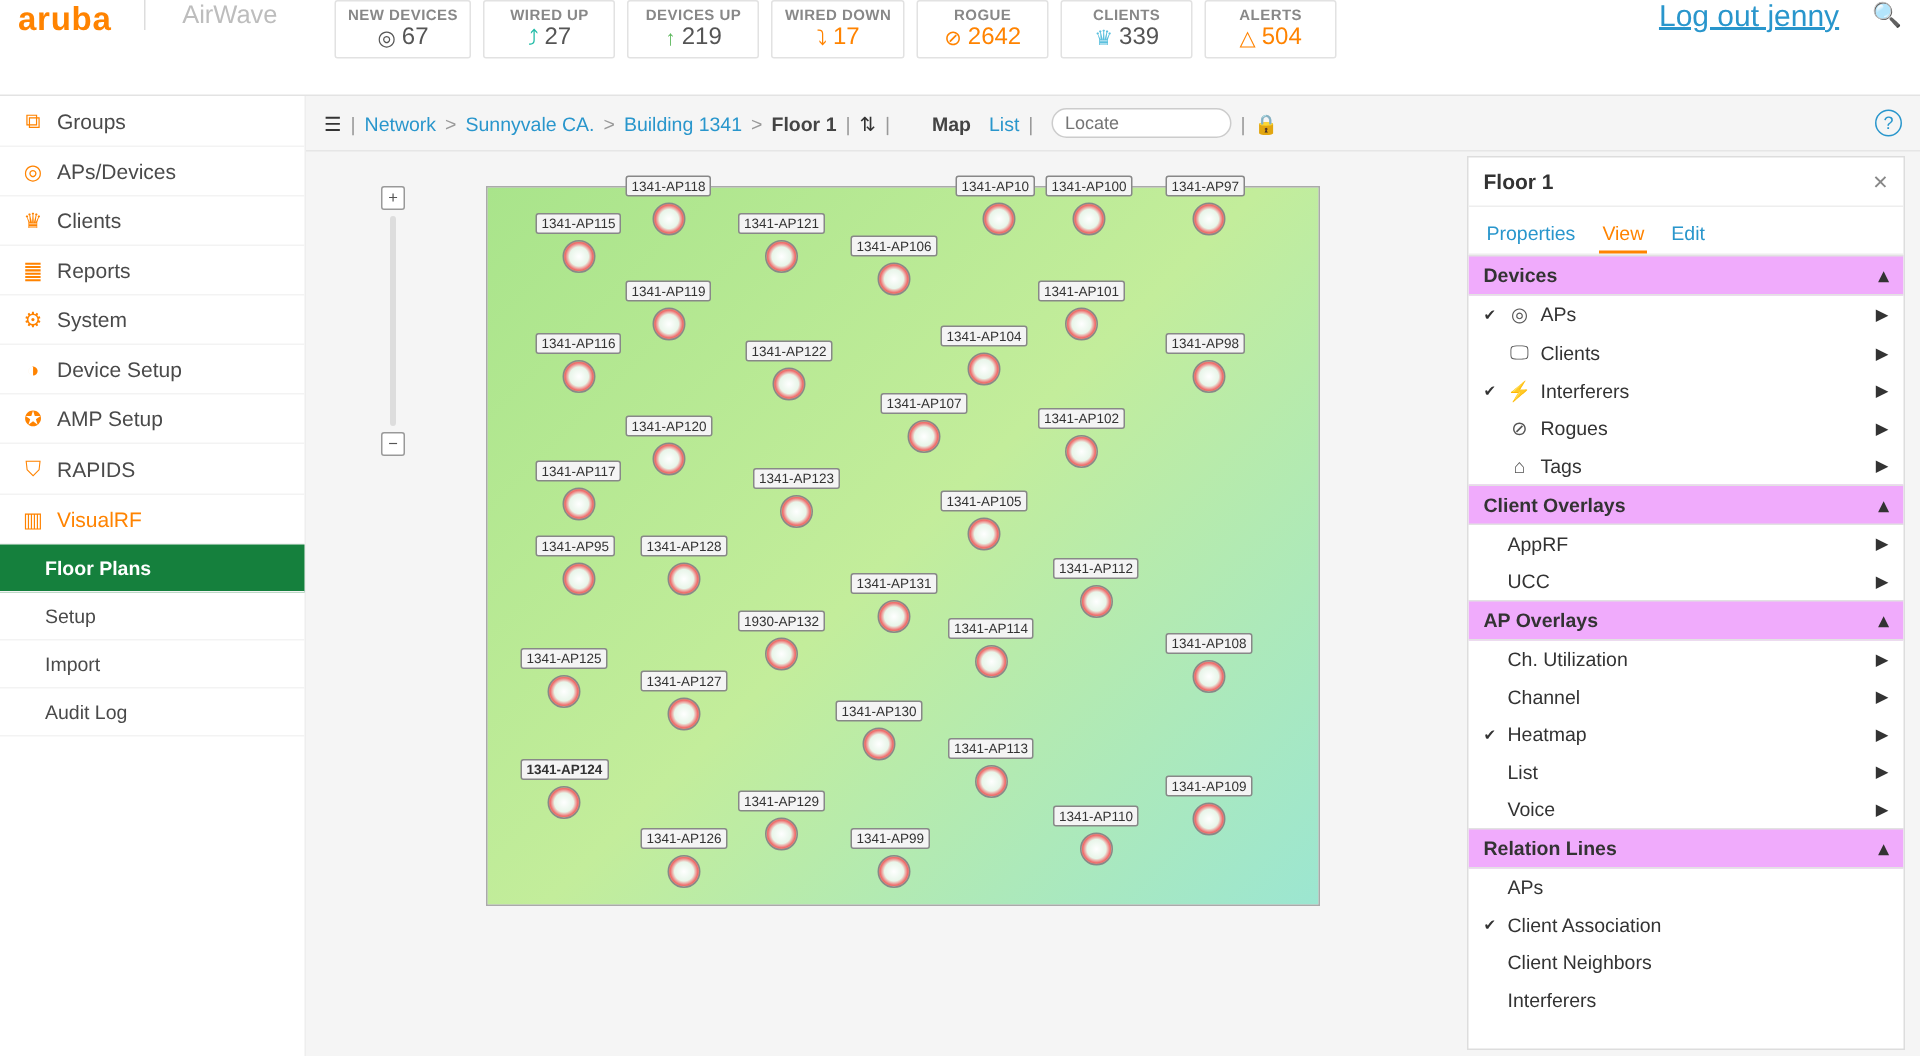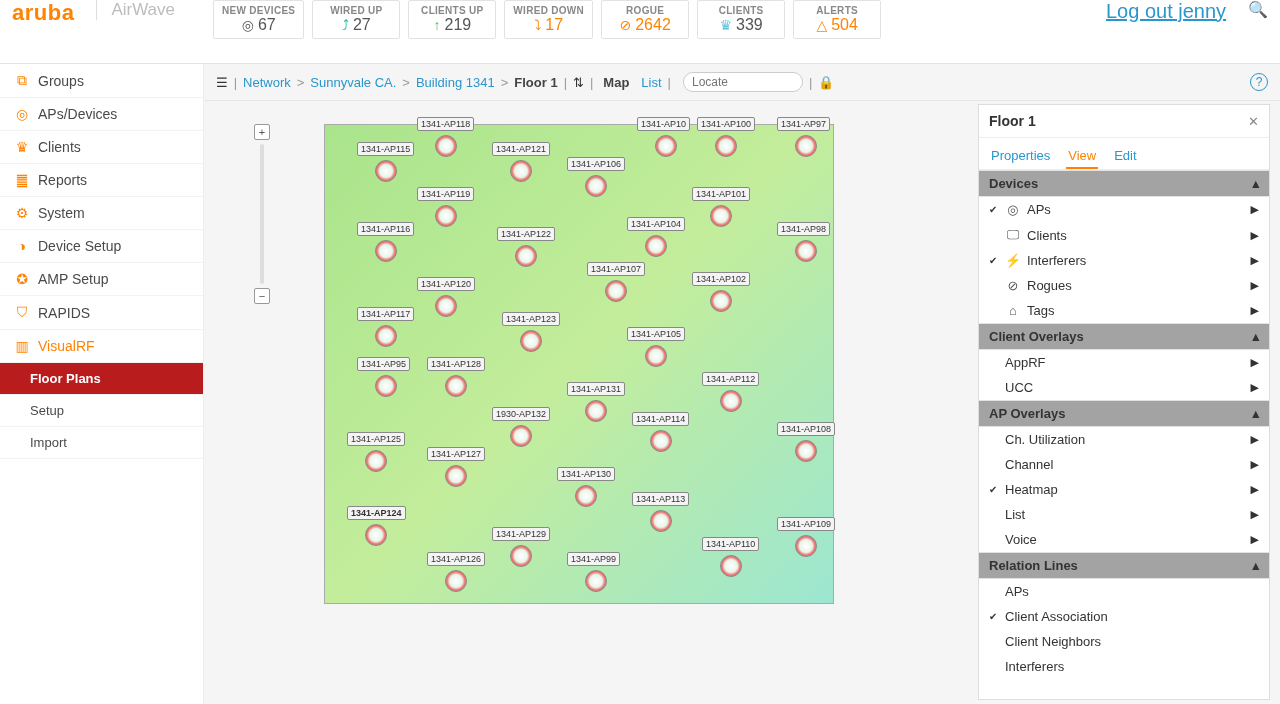--- a/index.html
+++ b/index.html
@@ -1,63 +1,63 @@
 <!DOCTYPE html>
 <html><head>
 <meta charset="utf-8">
 <style>
 *{box-sizing:border-box;margin:0;padding:0;font-family:"Segoe UI",Arial,sans-serif}
 body{background:#fff;color:#333;font-size:13px}
 .topbar{display:flex;align-items:flex-start;height:64px;border-bottom:1px solid #e3e3e3;padding:0 12px;gap:8px}
 .logo{color:#ff8300;font-size:22px;font-weight:600;letter-spacing:.5px}
-.app-name{color:#bdbdbd;font-size:17px;margin-left:14px;padding-left:14px;border-left:1px solid #ddd}
+.app-name{color:#bdbdbd;font-size:17px;margin-left:14px;padding-left:24px;border-left:1px solid #ddd}
 .stats{display:flex;gap:8px;margin-left:30px}
 .stat{border:1px solid #e2e2e2;border-radius:2px;min-width:88px;text-align:center;padding:4px 8px}
 .stat-title{font-size:10px;font-weight:700;color:#888;letter-spacing:.3px}
 .stat-val{font-size:16px;color:#555;display:flex;align-items:center;justify-content:center;gap:4px}
 .stat-val.orange{color:#ff8300}
 .stat-val.teal .ic{color:#1fbba6}
 .stat-val.green .ic{color:#5cb85c}
 .stat-val.blue .ic{color:#5bc0de}
 .ic{font-size:14px}
 .logout{margin-left:auto;color:#2996cc;font-size:20px}
 .search-top{margin-left:14px;color:#666;font-size:16px}
 .app{display:flex;height:calc(100vh - 48px)}
 .sidebar{width:204px;border-right:1px solid #eee;background:#fff}
 .nav li{list-style:none}
 .nav a{display:flex;align-items:center;gap:8px;padding:8px 14px;color:#4a4a4a;text-decoration:none;font-size:14px;border-bottom:1px solid #f3f3f3}
 .nav a .nvic{width:16px;text-align:center;color:#ff8300}
 .nav a.vrf{color:#ff8300}
-.sub .act{background:#b91c1c;color:#fff;font-weight:600;position:relative;padding-left:30px}
+.sub .act{background:#15803d;color:#fff;font-weight:600;position:relative;padding-left:30px}
 .sub a{padding-left:30px;font-size:13px}
 .main{flex:1;background:#f5f5f5;position:relative;overflow:hidden}
 .crumbbar{display:flex;align-items:center;gap:6px;background:#f5f5f5;padding:8px 12px;font-size:13px;border-bottom:1px solid #e6e6e6}
 .crumbbar a{color:#2996cc;text-decoration:none}
 .crumbbar .sep{color:#999}
 .crumbbar .cur{color:#444;font-weight:600}
-.crumbbar .mode{color:#444;font-weight:700;margin-left:4px}
+.crumbbar .mode{color:#444;font-weight:700;margin-left:22px}
 .crumbbar .mode2{color:#2996cc;margin-left:6px}
 .loc-search{border:1px solid #ccc;border-radius:10px;padding:2px 8px;font-size:12px;width:120px;margin-left:6px}
 .help{margin-left:auto;width:18px;height:18px;border:1px solid #2996cc;border-radius:50%;text-align:center;color:#2996cc;font-size:12px;line-height:16px}
 .canvas-wrap{position:absolute;top:40px;left:0;right:302px;bottom:0;overflow:hidden}
 .zoom{position:absolute;left:50px;top:20px;display:flex;flex-direction:column;align-items:center;gap:2px}
 .zbtn{width:16px;height:16px;border:1px solid #999;background:#fff;font-size:11px;line-height:14px;text-align:center;color:#555;border-radius:2px}
 .ztrack{width:4px;height:140px;background:#ddd;border-radius:2px;margin:2px 0}
-.floor{position:absolute;left:120px;top:20px;width:510px;height:480px;background:linear-gradient(135deg,#a9e48b 0%,#c3ed9b 50%,#9ce6d1 100%);border:1px solid #aaa}
+.floor{position:absolute;left:120px;top:20px;width:556px;height:480px;background:linear-gradient(135deg,#a9e48b 0%,#c3ed9b 50%,#9ce6d1 100%);border:1px solid #aaa}
 .ap{position:absolute}
 .ap-dot{width:22px;height:22px;border-radius:50%;background:radial-gradient(circle,#fff 0%,#e8f5e9 45%,#ef6b6b 65%,rgba(239,107,107,0) 90%);border:1px solid #888}
 .ap-lbl{position:absolute;top:-18px;left:-18px;white-space:nowrap;font-size:9px;background:#f4f4f4;border:1px solid #888;padding:1px 3px;border-radius:2px}
 .panel{position:absolute;top:40px;right:10px;width:292px;bottom:20px;background:#fff;border:1px solid #ddd;overflow-y:auto;font-size:13px}
 .panel-hd{display:flex;justify-content:space-between;align-items:center;padding:8px 10px;border-bottom:1px solid #eee}
 .panel-hd b{font-size:14px}
 .close{color:#888;cursor:pointer}
 .tabs{display:flex;gap:14px;padding:6px 10px 0;border-bottom:1px solid #eee}
 .tabs span{padding:4px 2px;color:#2996cc;cursor:pointer}
 .tabs .actv{color:#ff8300;border-bottom:2px solid #ff8300}
-.sec-hd{background:#a3a3a3;padding:5px 10px;font-weight:700;display:flex;justify-content:space-between;border-top:1px solid #e2e2e2;border-bottom:1px solid #e2e2e2}
+.sec-hd{background:#f0abfc;padding:5px 10px;font-weight:700;display:flex;justify-content:space-between;border-top:1px solid #e2e2e2;border-bottom:1px solid #e2e2e2}
 .row{display:flex;align-items:center;padding:5px 10px;gap:6px}
 .row .ck{width:10px;font-size:10px;color:#333}
 .row .ric{width:16px;text-align:center;color:#555}
 .row .arr{margin-left:auto;color:#333;font-size:11px}
 .row .lbl{flex:1}
 </style>
 </head>
 <body>
 
 <div class="topbar">
@@ -66,21 +66,21 @@
   <div class="stats" id="stats">
       <div class="stat">
         <div class="stat-title">NEW DEVICES</div>
         <div class="stat-val "><span class="ic">◎</span> 67</div>
       </div>
       <div class="stat">
         <div class="stat-title">WIRED UP</div>
         <div class="stat-val teal"><span class="ic">⤴</span> 27</div>
       </div>
       <div class="stat">
-        <div class="stat-title">CLIENTS UP</div>
+        <div class="stat-title">DEVICES UP</div>
         <div class="stat-val green"><span class="ic">↑</span> 219</div>
       </div>
       <div class="stat">
         <div class="stat-title">WIRED DOWN</div>
         <div class="stat-val orange"><span class="ic">⤵</span> 17</div>
       </div>
       <div class="stat">
         <div class="stat-title">ROGUE</div>
         <div class="stat-val orange"><span class="ic">⊘</span> 2642</div>
       </div>
@@ -157,20 +157,23 @@
       </ul>
     <ul class="nav sub" id="nav-sub">
         <li>
           <a href="#" class="act">Floor Plans</a>
         </li>
         <li>
           <a href="#" class="">Setup</a>
         </li>
         <li>
           <a href="#" class="">Import</a>
+        </li>
+        <li>
+          <a href="#" class="">Audit Log</a>
         </li>
       </ul>
   </div>
 
   <div class="main">
     <div class="crumbbar">
       <span>☰</span>
       <span class="sep">|</span>
       <a href="#">Network</a>
       <span class="sep">&gt;</span>

